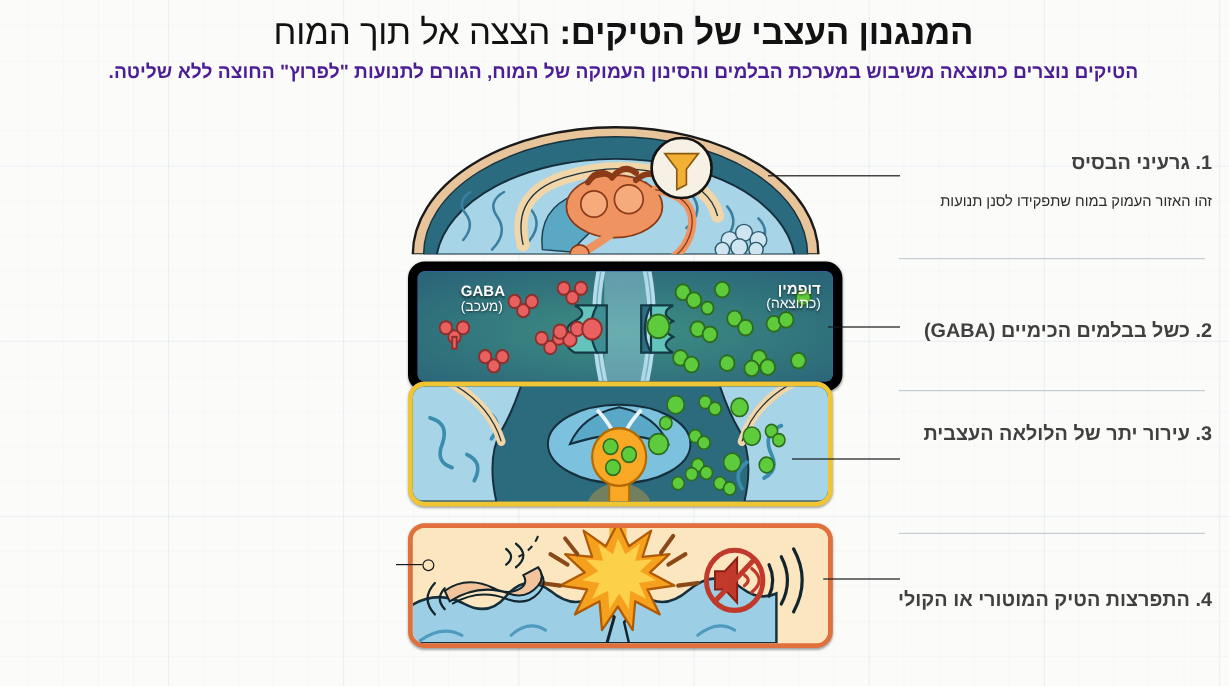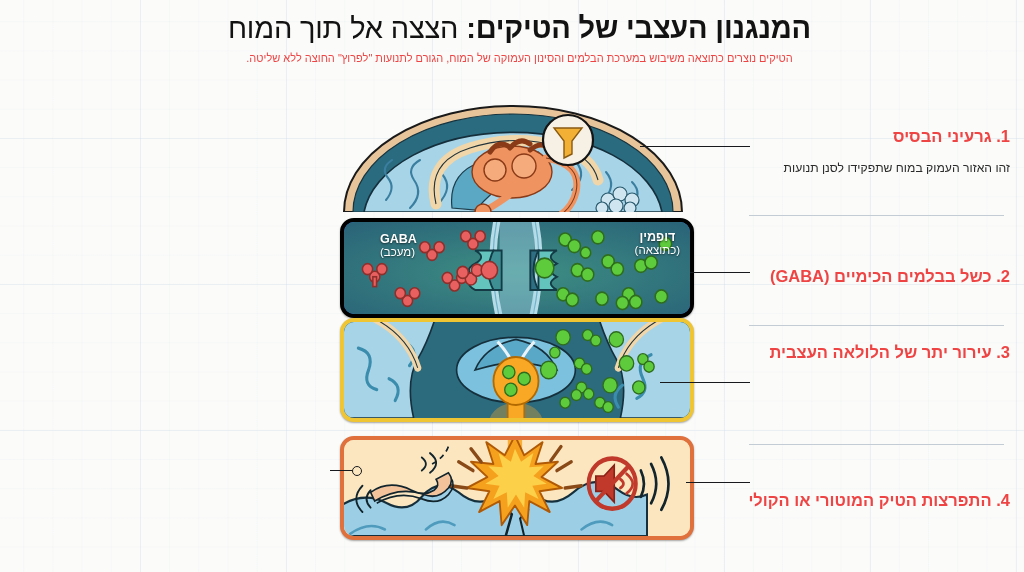--- a/index.html
+++ b/index.html
@@ -23,54 +23,54 @@
   #veil{position:absolute;inset:0;background:rgba(252,252,250,0.55);pointer-events:none;}
 
   #header{position:absolute;left:0;right:0;top:0;height:96px;text-align:center;padding-left:15px;}
   #title{
     margin:0;padding-top:10px;font-size:29px;line-height:1.25;color:#121212;
     letter-spacing:-0.2px;white-space:nowrap;
   }
   #title .strong{font-weight:bold;}
   #title .light{font-weight:normal;}
   #subtitle{
-    margin:6px 0 0;font-size:11px;color:#ef4444;font-weight:normal;
+    margin:6px 0 0;font-size:16px;color:#4c1d95;font-weight:bold;
     white-space:nowrap;
   }
 
   
   #figure{position:absolute;left:332px;top:104px;width:362px;height:452px;}
   .panel{position:absolute;left:8px;width:346px;overflow:hidden;}
 
   #panel1{top:0;height:108px;}
-  #panel2{top:114px;height:92px;border:4px solid #000000;border-radius:14px;
+  #panel2{top:114px;height:92px;border:8px solid #000000;border-radius:14px;
           background:#3b82f6;box-shadow:0 1px 2px rgba(0,0,0,.35);}
   #panel3{top:214px;height:96px;border:4px solid #f0c534;border-radius:14px;
           background:#2c6a7e;box-shadow:0 1px 2px rgba(0,0,0,.35);}
   #panel4{top:332px;height:96px;border:4px solid #e0703c;border-radius:14px;
           background:#fbe6c0;box-shadow:0 1px 2px rgba(0,0,0,.35);}
   .panel svg{display:block;width:100%;height:100%;}
 
   .neuro-label{
     position:absolute;color:#fff;font-size:12.5px;font-weight:bold;
     line-height:1.15;text-shadow:0 1px 2px rgba(0,0,0,.6);z-index:5;
   }
   .neuro-label .sub{display:block;font-weight:normal;font-size:11.5px;}
   #lbl-gaba{left:36px;top:10px;text-align:left;direction:ltr;}
-  #lbl-dopa{right:10px;top:8px;text-align:center;}
+  #lbl-dopa{right:10px;top:8px;text-align:right;}
 
   
   .conn{position:absolute;height:0;border-top:1.6px solid #17191c;z-index:6;}
   .conn-dot{position:absolute;width:8px;height:8px;border-radius:50%;
             border:1.6px solid #17191c;background:#fbe6c0;z-index:7;}
 
   
   #legend{position:absolute;right:14px;top:110px;width:285px;text-align:right;}
   .legend-block{position:absolute;right:0;width:285px;}
-  .legend-title{font-size:16.5px;font-weight:bold;color:#ef4444;line-height:1.3;
+  .legend-title{font-size:16.5px;font-weight:bold;color:#404040;line-height:1.3;
                 white-space:nowrap;}
   .legend-desc{font-size:12.2px;color:#2a2a2a;line-height:1.45;margin-top:13px;}
   .legend-rule{position:absolute;right:6px;width:255px;height:0;
                border-top:1.4px solid #c3ccd4;}
 </style>
 </head>
 <body>
 
 <div id="grid"></div>
 <div id="veil"></div>
@@ -395,21 +395,21 @@
 
   <div class="legend-block" style="top:132px;margin-top:24px;">
     <div class="legend-title">
       <span>2.</span>
       <span>כשל בבלמים הכימיים (GABA)</span>
     </div>
     <div class="legend-desc"></div>
   </div>
   <div class="legend-rule" style="top:215px;"></div>
 
-  <div class="legend-block" style="top:232px;">
+  <div class="legend-block" style="top:242px;">
     <div class="legend-title">
       <span>3.</span>
       <span>עירור יתר של הלולאה העצבית</span>
     </div>
     <div class="legend-desc"></div>
   </div>
   <div class="legend-rule" style="top:334px;"></div>
 
   <div class="legend-block" style="top:380px;">
     <div class="legend-title">

